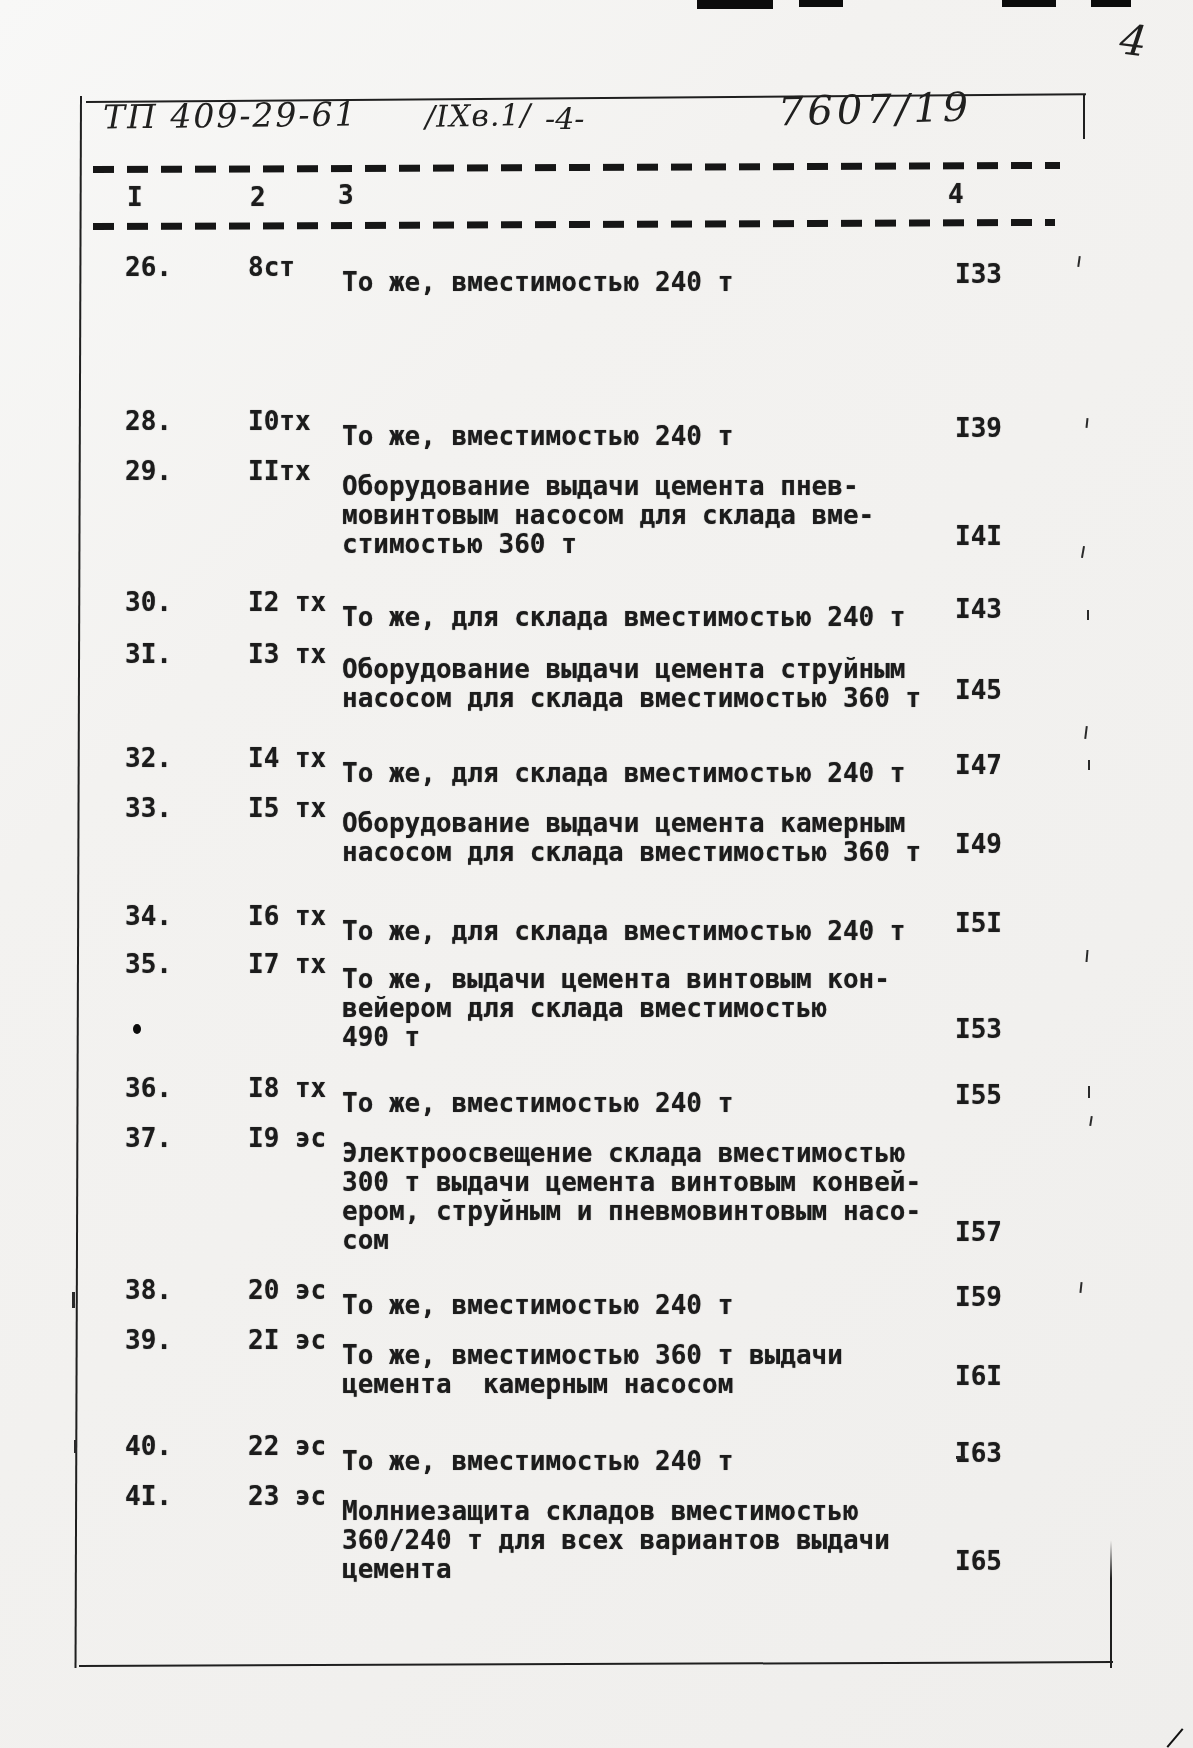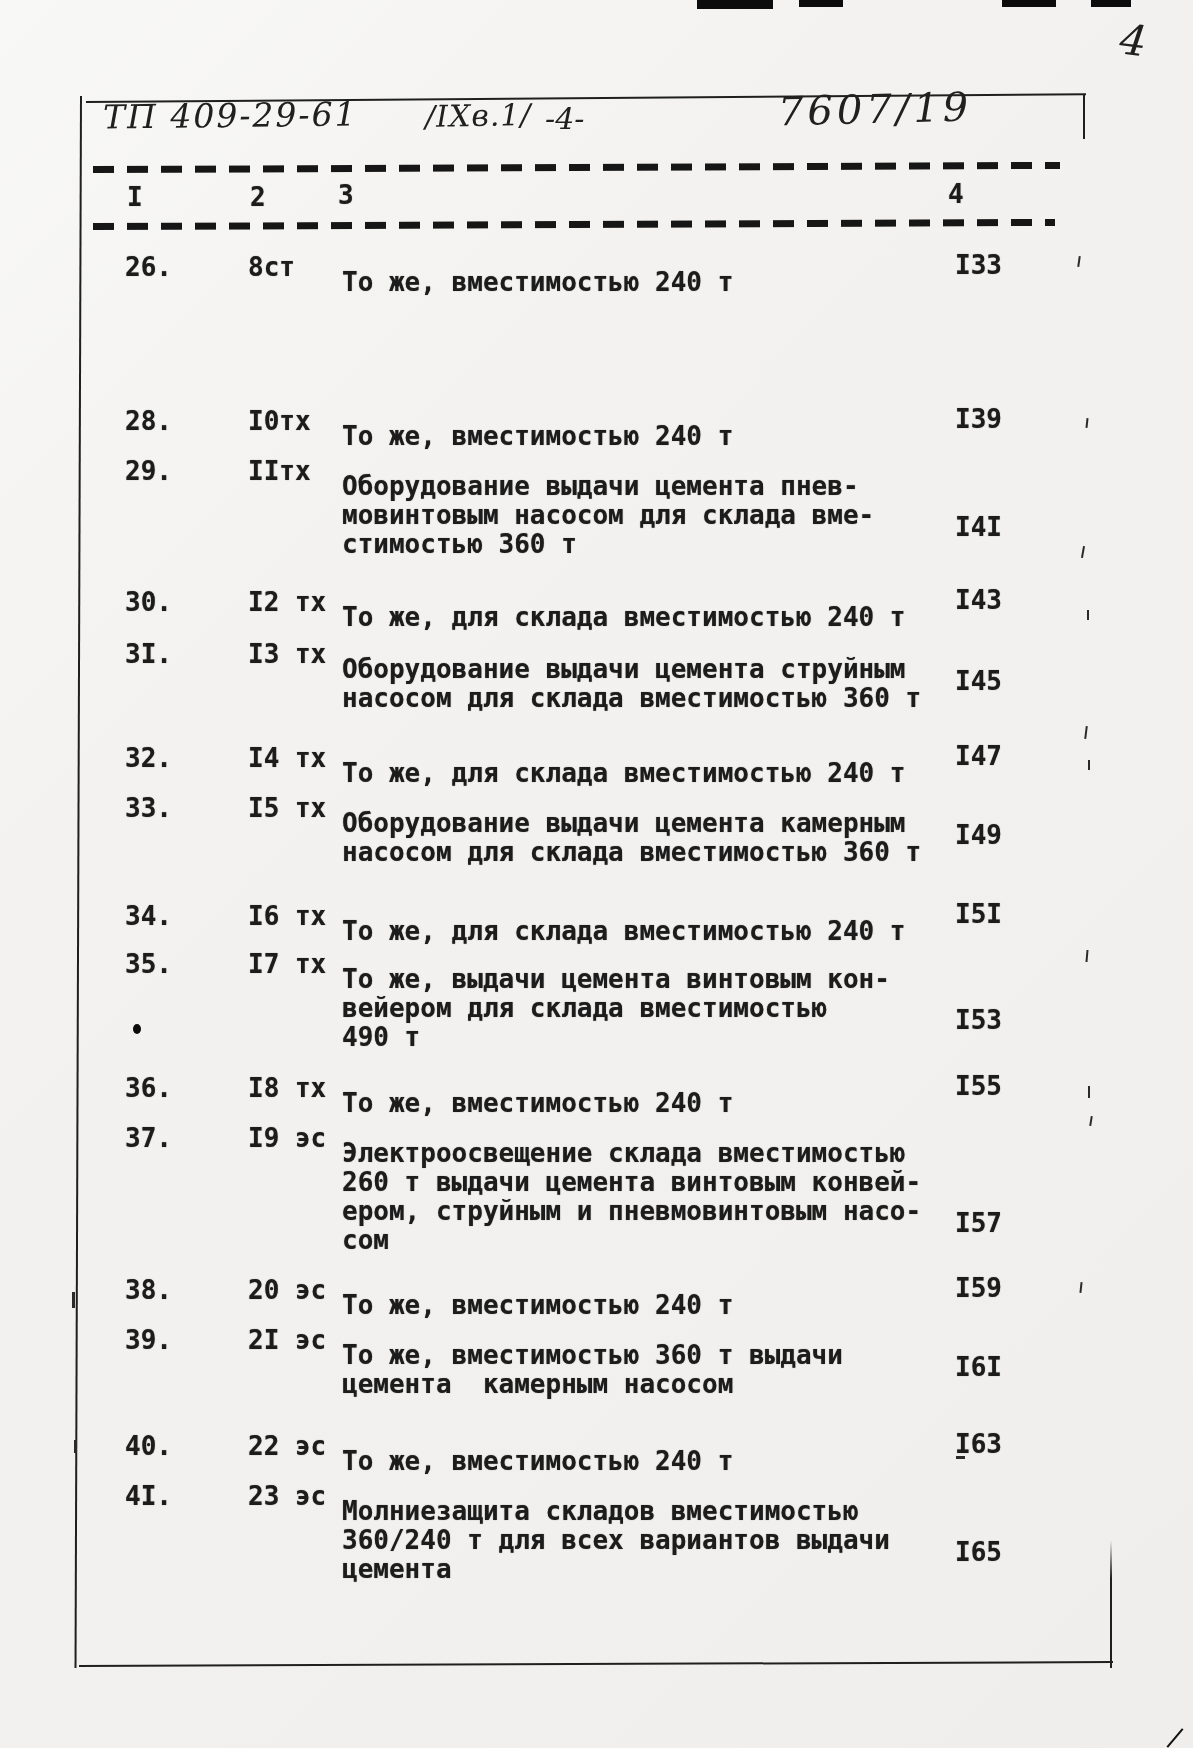--- a/index.html
+++ b/index.html
@@ -33,21 +33,21 @@
   .row{position:absolute;left:0;width:952px;}
   .row .c1{position:absolute;left:125px;top:0;
     font:700 26px/29px "DejaVu Sans Mono",monospace;color:#1c1c1c;
     text-shadow:0 0 1px rgba(20,20,20,.55);}
   .row .c2{position:absolute;left:248px;top:0;
     font:700 26px/29px "DejaVu Sans Mono",monospace;color:#1c1c1c;
     text-shadow:0 0 1px rgba(20,20,20,.55);}
   .row .c3{display:block;margin-left:342px;width:605px;
     font:700 26px/29px "DejaVu Sans Mono",monospace;color:#1c1c1c;
     text-shadow:0 0 1px rgba(20,20,20,.55);white-space:pre-wrap;margin-top:15px;}
-  .row .c4{position:absolute;left:955px;bottom:17px;
+  .row .c4{position:absolute;left:955px;bottom:8px;
     font:700 26px/29px "DejaVu Sans Mono",monospace;color:#1c1c1c;
     text-shadow:0 0 1px rgba(20,20,20,.55);}
   
   .line{position:absolute;background:#1f1f1f;}
   .dashed{
     position:absolute;height:7px;
     background:repeating-linear-gradient(90deg,#161616 0 21px,transparent 21px 34px);
     transform:rotate(-.25deg);
   }
   .tick{position:absolute;background:#2a2a2a;}
@@ -145,21 +145,21 @@
   <div class="row" style="top:1074px">
     <span class="c1">36.</span>
     <span class="c2">I8 тх</span>
     <span class="c3">То же, вместимостью 240 т</span>
     <span class="c4">I55</span>
   </div>
   <div class="row" style="top:1124px">
     <span class="c1">37.</span>
     <span class="c2">I9 эс</span>
     <span class="c3">Электроосвещение склада вместимостью
-260 т выдачи цемента винтовым конвей-
+300 т выдачи цемента винтовым конвей-
 ером, струйным и пневмовинтовым насо-
 сом</span>
     <span class="c4">I57</span>
   </div>
   <div class="row" style="top:1276px">
     <span class="c1">38.</span>
     <span class="c2">20 эс</span>
     <span class="c3">То же, вместимостью 240 т</span>
     <span class="c4">I59</span>
   </div>

